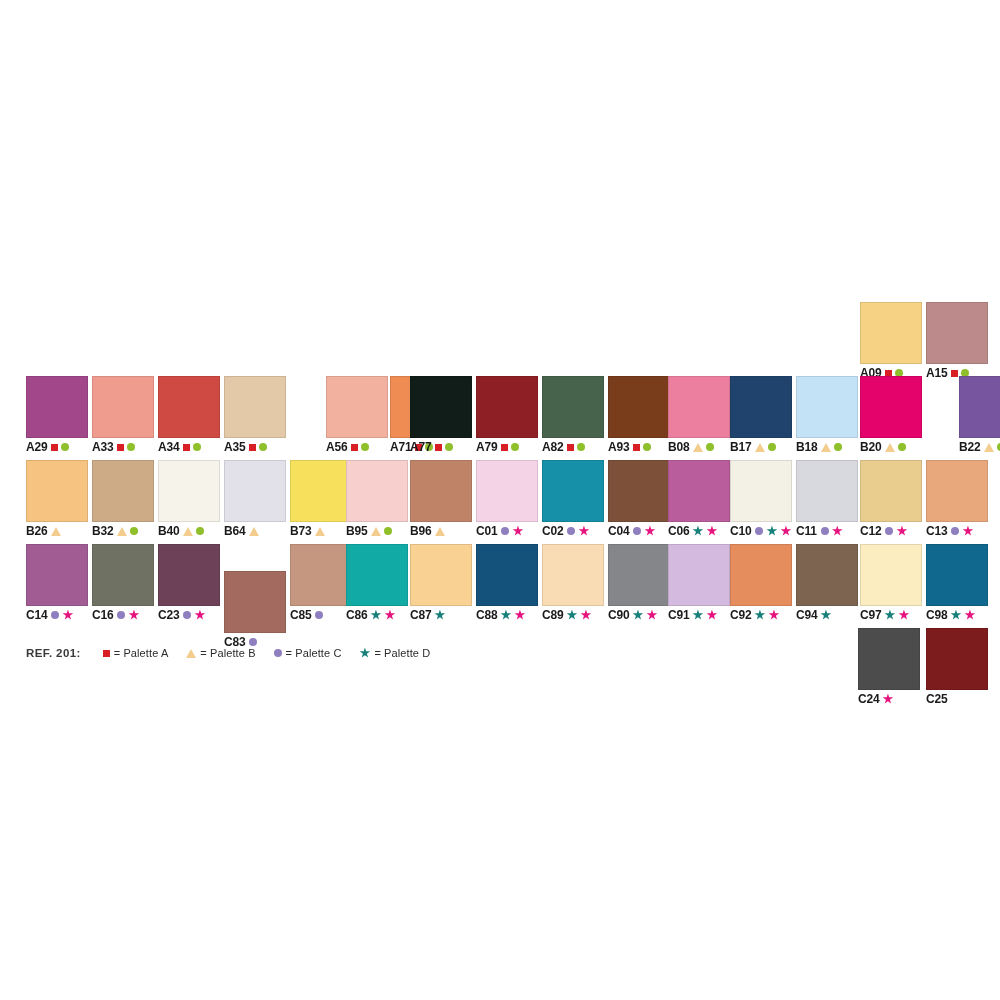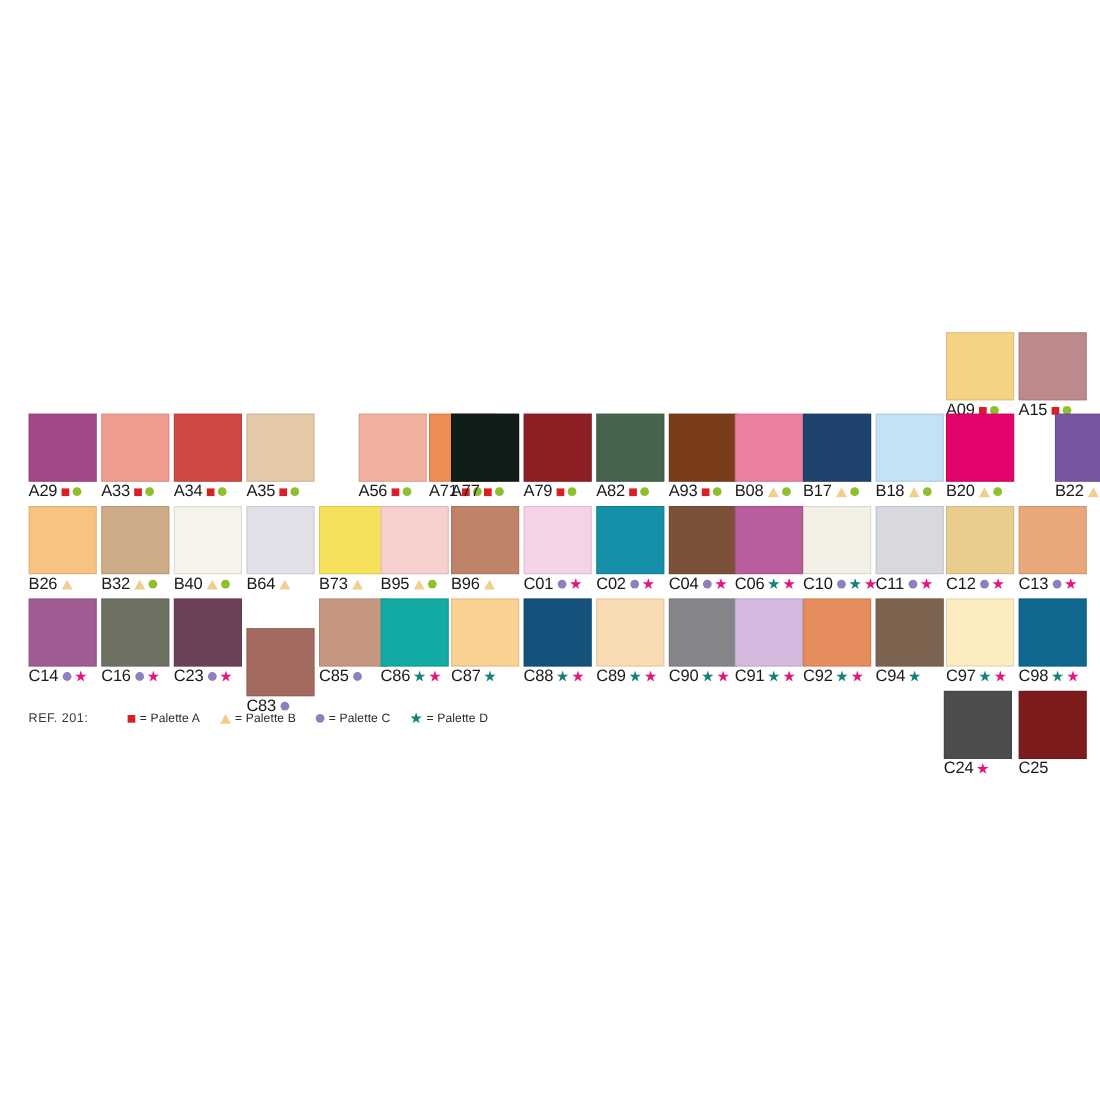--- a/index.html
+++ b/index.html
@@ -54,22 +54,22 @@
   }
 
   .swatch-meta {
     display: flex;
     align-items: center;
     gap: 2px;
     margin-top: 3px;
     height: 12px;
   }
   .swatch-code {
-    font-size: 15px;
-    font-weight: 400;
+    font-size: 12px;
+    font-weight: 700;
     color: #1a1a1a;
     letter-spacing: -0.2px;
     line-height: 12px;
     white-space: nowrap;
   }
 
   
   .mk { display: inline-block; flex: none; }
 
   .mk-square {
@@ -116,23 +116,23 @@
     position: absolute;
     left: 26px;
     top: 645px;
     display: flex;
     align-items: center;
     height: 16px;
   }
   .legend-ref {
     font-size: 11.5px;
     color: #3a3a3a;
-    font-weight: 400;
+    font-weight: 700;
     letter-spacing: 0.4px;
-    margin-right: 36px;
+    margin-right: 22px;
     white-space: nowrap;
     text-align: right;
   }
   .legend-entry {
     display: flex;
     align-items: center;
     margin-right: 18px;
     white-space: nowrap;
   }
   .legend-entry .legend-text {

